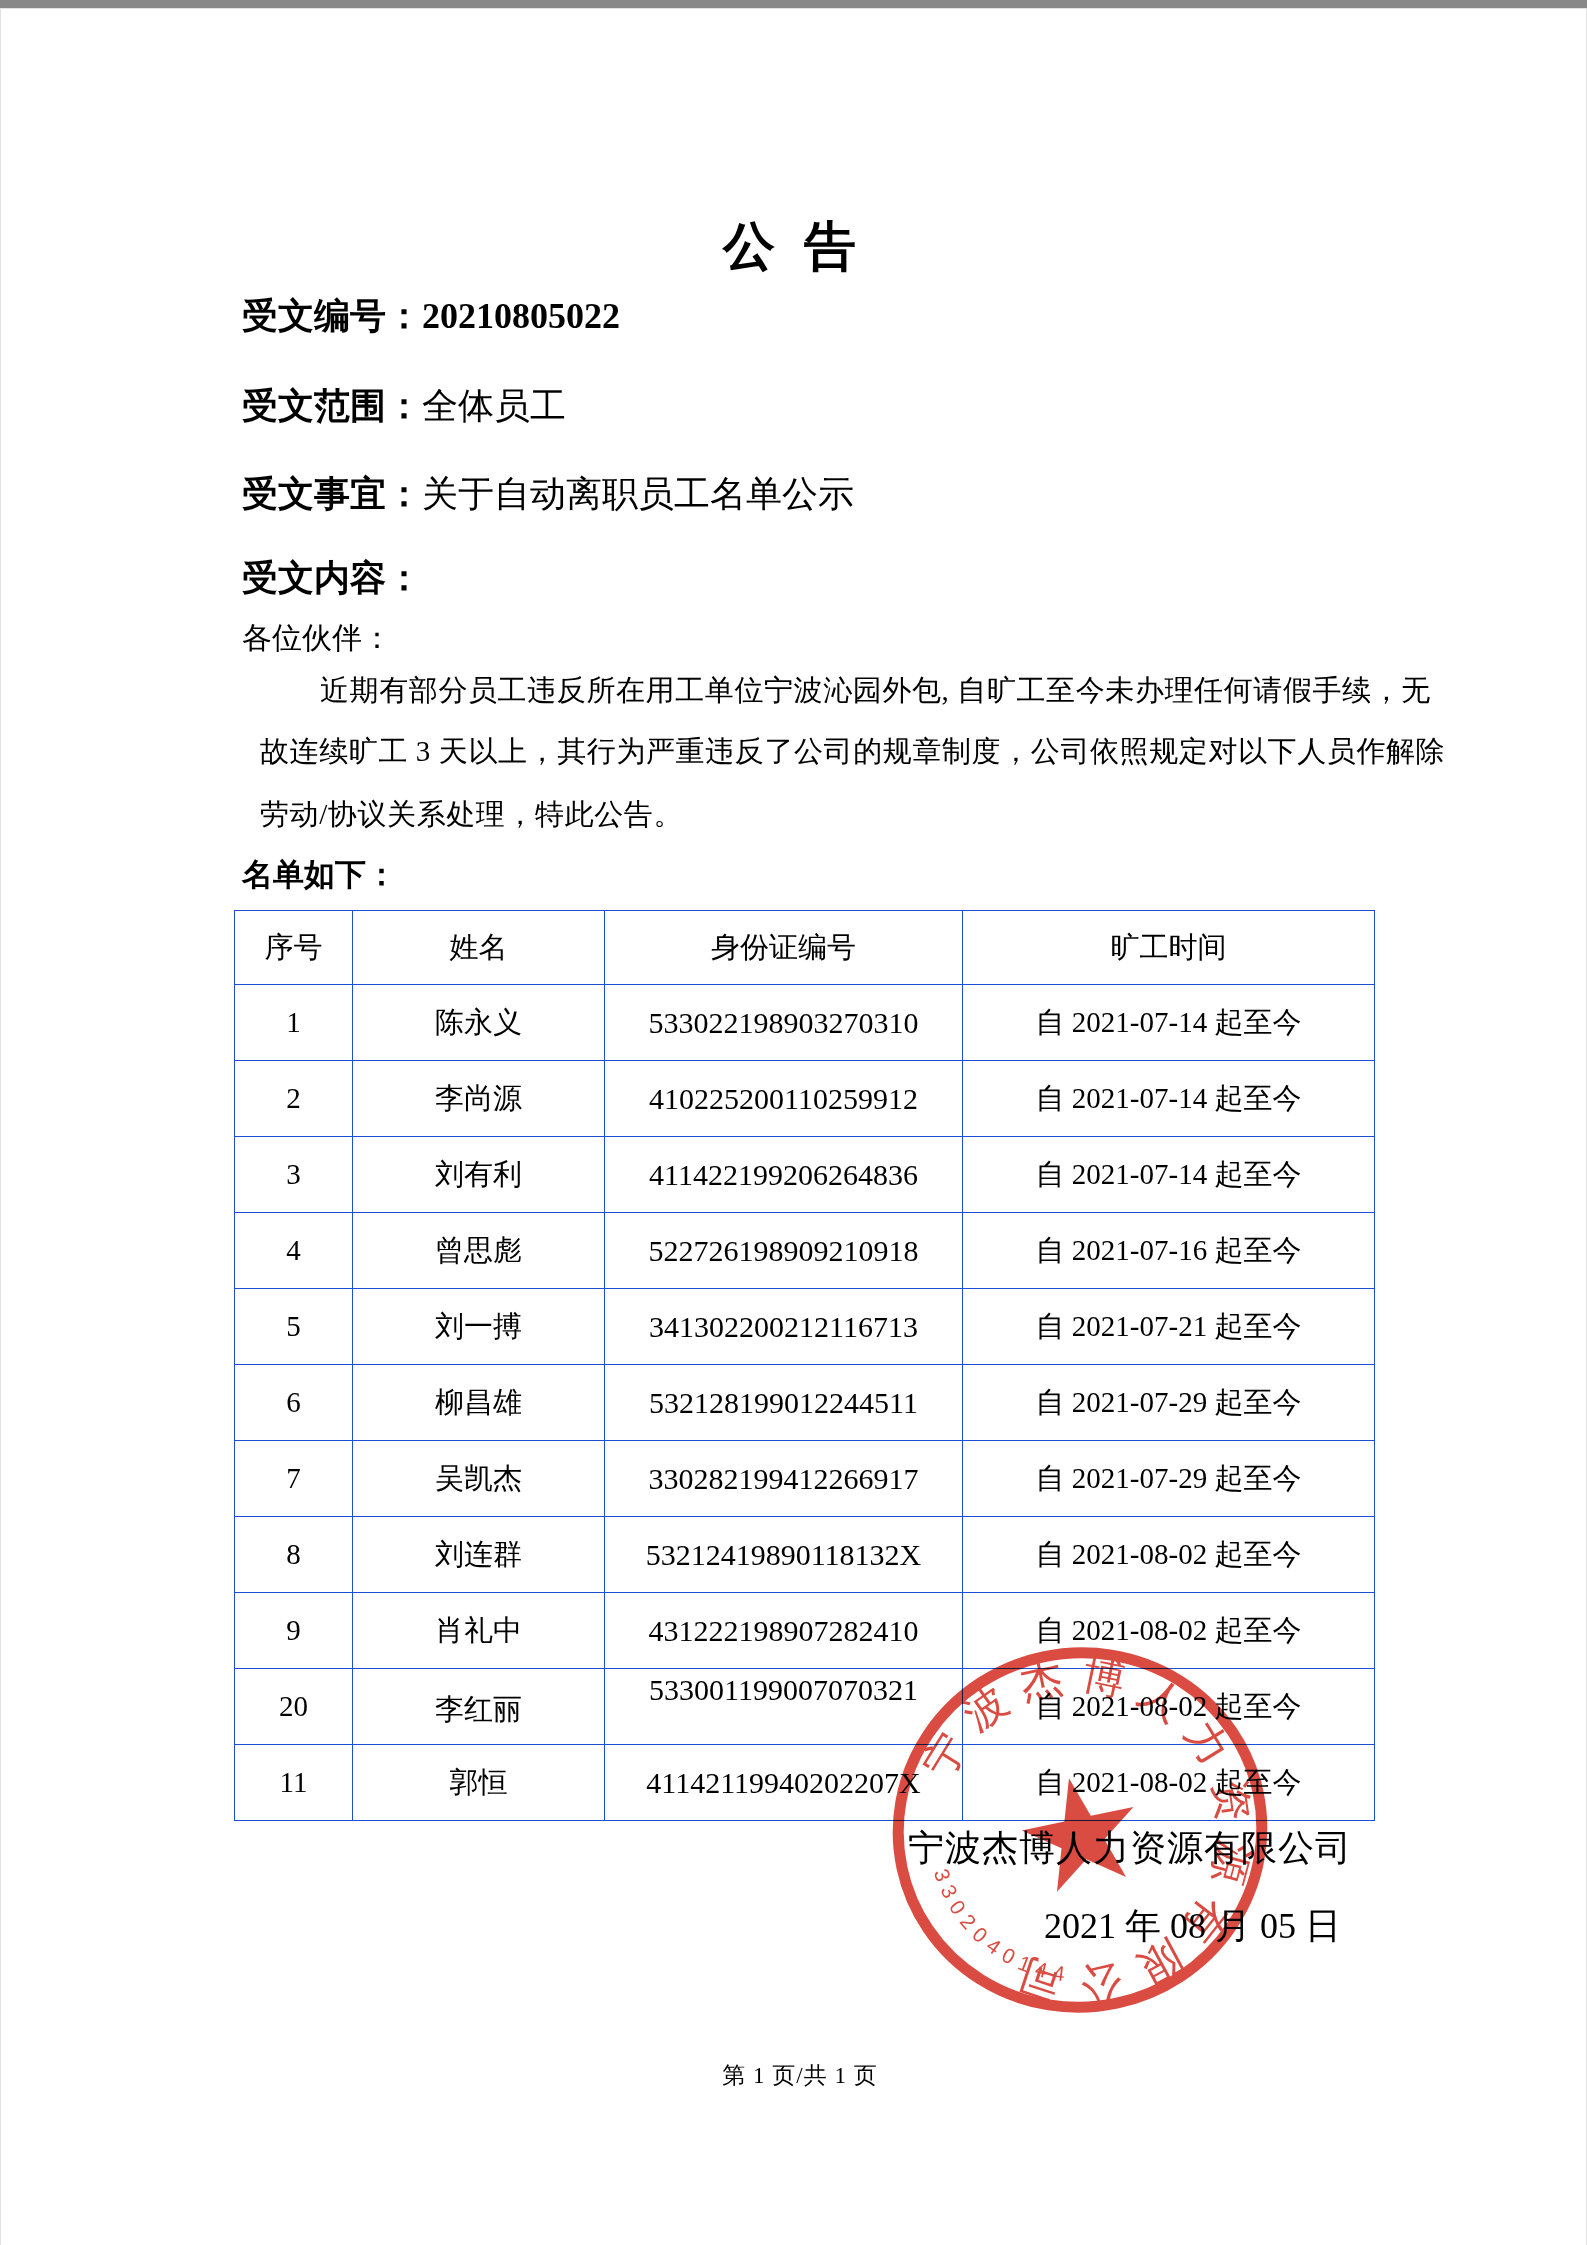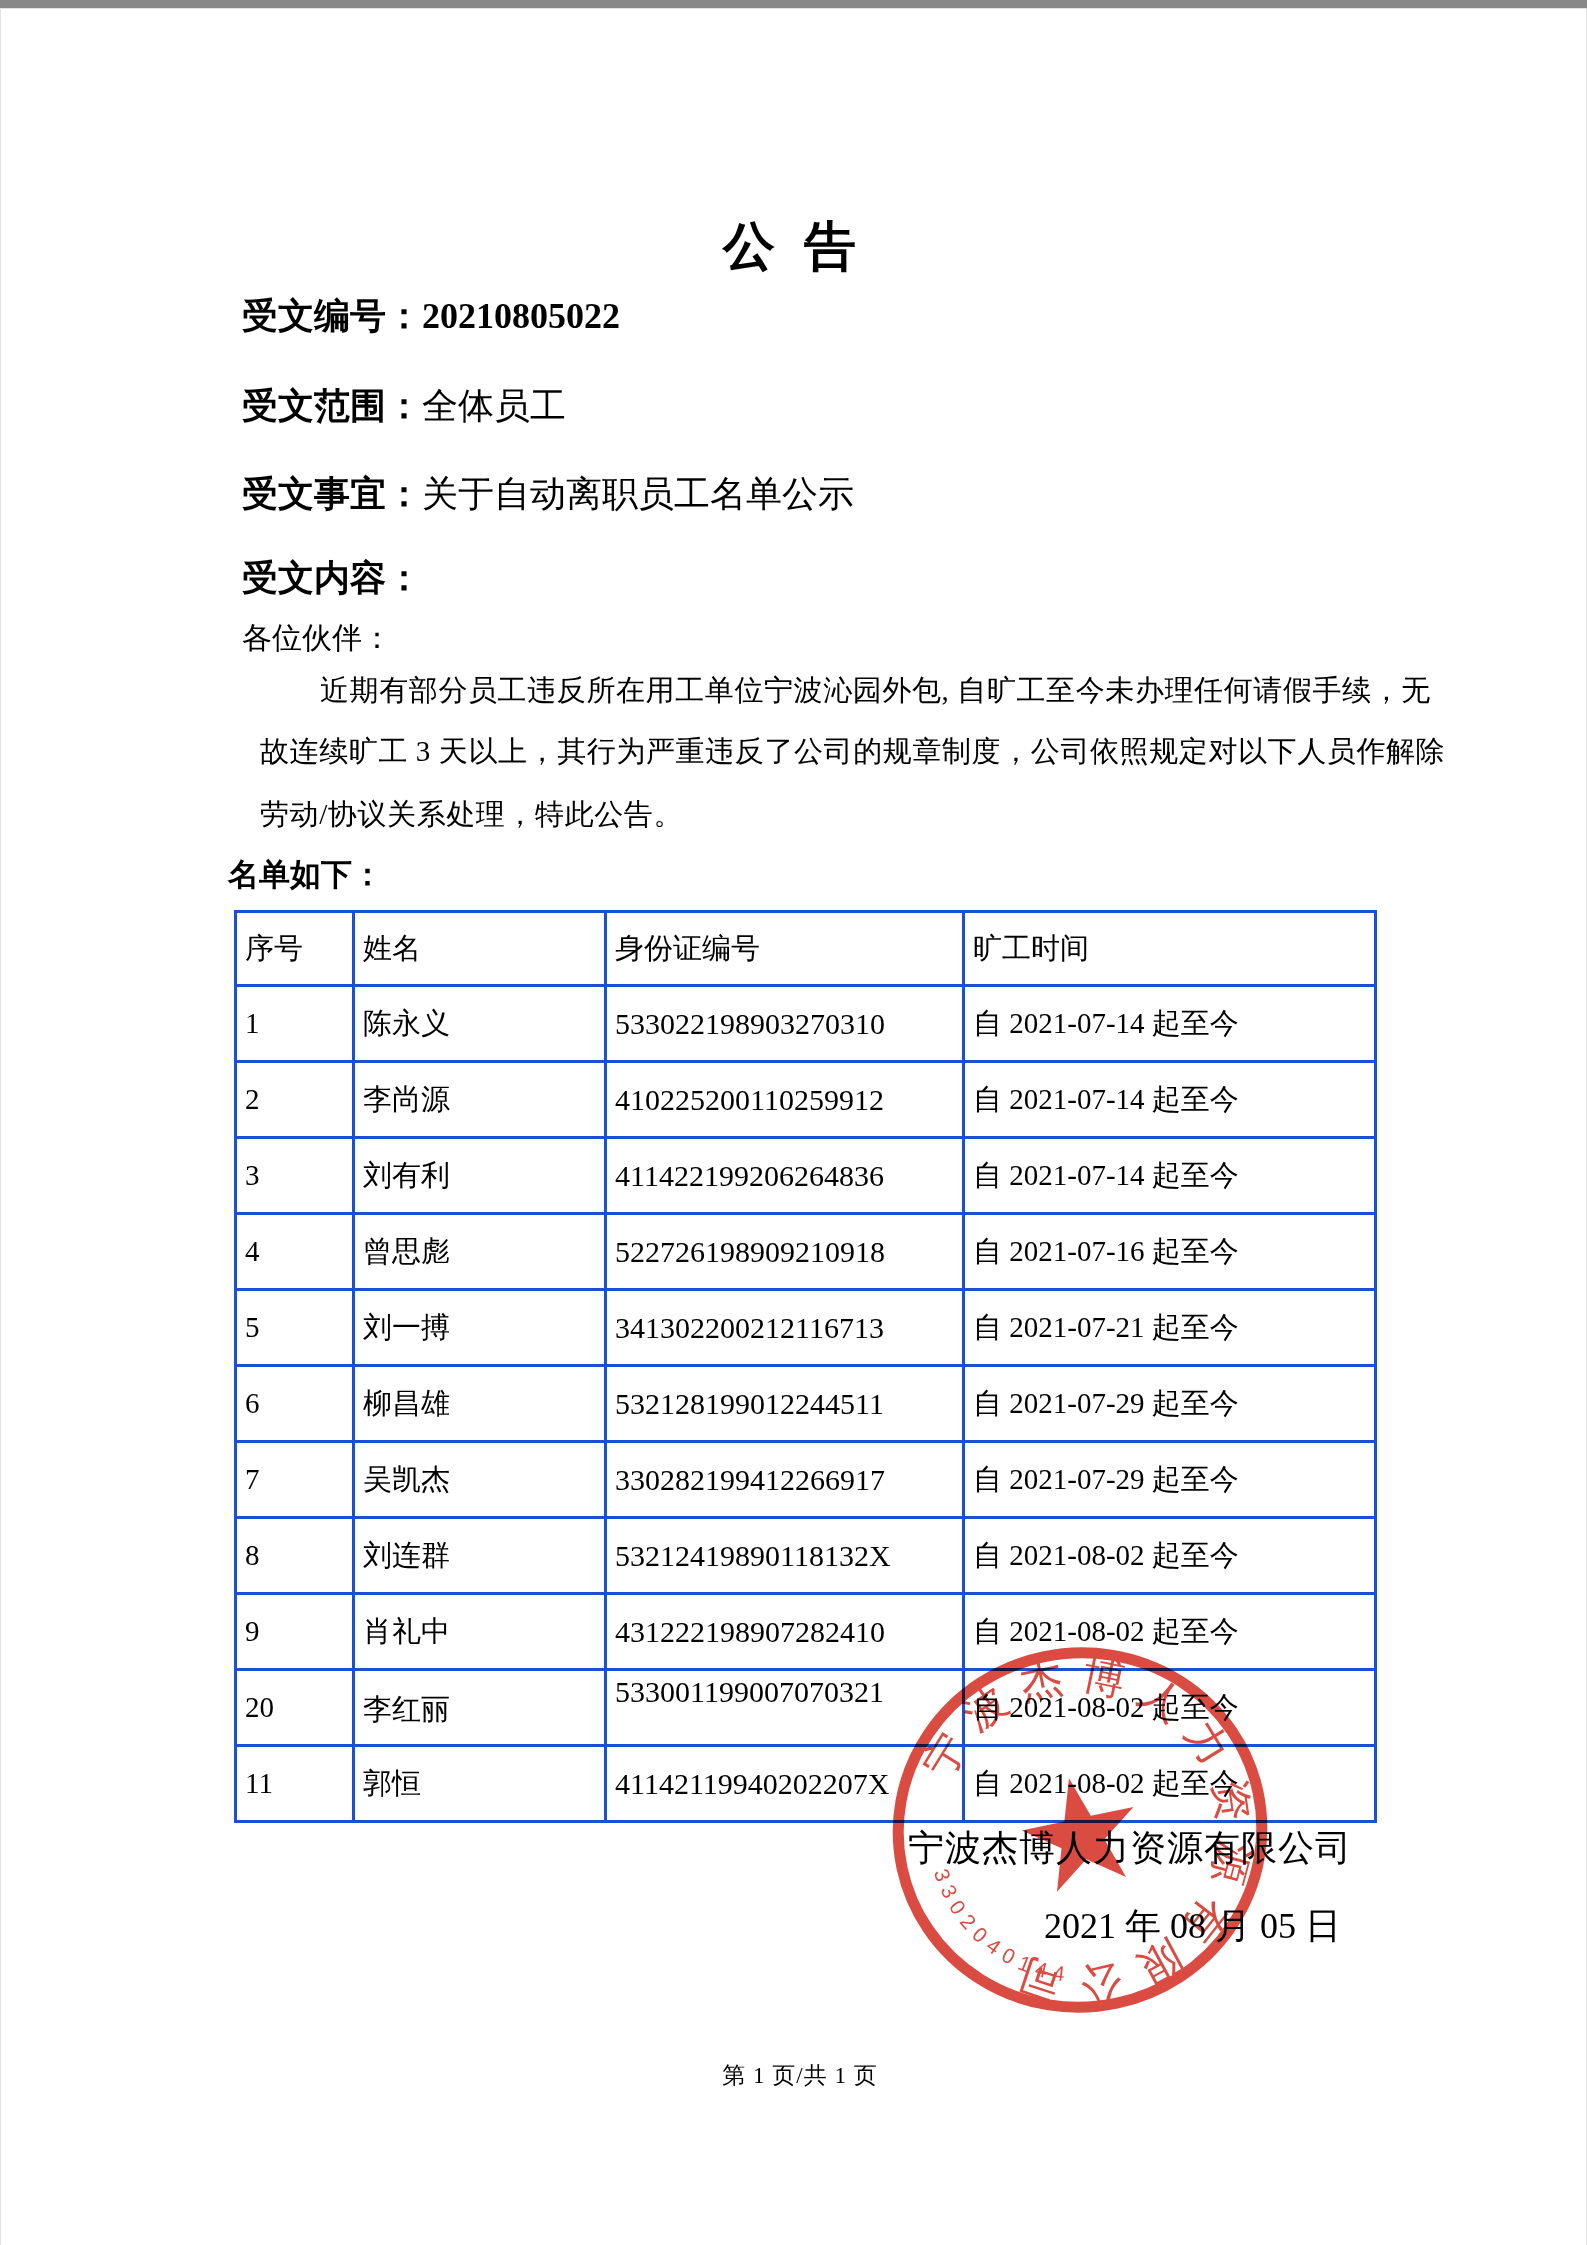--- a/index.html
+++ b/index.html
@@ -13,31 +13,31 @@
   .doc-title{
     left:0;top:204px;width:100%;text-align:center;
     font-size:52px;font-weight:bold;letter-spacing:8px;
   }
   .meta-line{left:242px;font-size:36px;white-space:nowrap;}
   .meta-label{font-weight:bold;}
   .meta-line.m0 .meta-value{font-weight:bold;}
   .salutation{left:242px;top:610px;font-size:30px;}
   .para-line{left:260px;width:1132px;font-size:29px;letter-spacing:0.6px;white-space:nowrap;}
   .para-line.indent{padding-left:60px;}
-  .list-intro{left:228px;top:846px;font-size:31px;font-weight:bold;}
+  .list-intro{left:242px;top:846px;font-size:31px;font-weight:bold;}
   table.roster{
     position:absolute;left:234px;top:902px;border-collapse:collapse;
     table-layout:fixed;width:1140px;
   }
   table.roster col.c0{width:118px}
   table.roster col.c1{width:252px}
   table.roster col.c2{width:358px}
   table.roster col.c3{width:412px}
   table.roster td,table.roster th{
-    border:3px solid #1d4ed8;text-align:left;vertical-align:middle;
+    border:1px solid #1d4ed8;text-align:center;vertical-align:middle;
     font-weight:normal;font-size:29px;padding:8px;overflow:hidden;
   }
   table.roster tr{height:76px;}
   table.roster tr.head{height:74px;}
   table.roster td.id-cell{font-size:30px;}
   tr.r10 td.id-cell{vertical-align:top;padding-top:4px;}
   tr.r10 td.name-cell{vertical-align:bottom;padding-bottom:14px;}
   .sig-company{left:908px;top:1816px;font-size:36px;letter-spacing:1px;white-space:nowrap;}
   .sig-date{left:1044px;top:1894px;font-size:36px;white-space:nowrap;}
   .footer-page{left:0;top:2052px;width:1600px;text-align:center;font-size:23px;letter-spacing:1px;}

